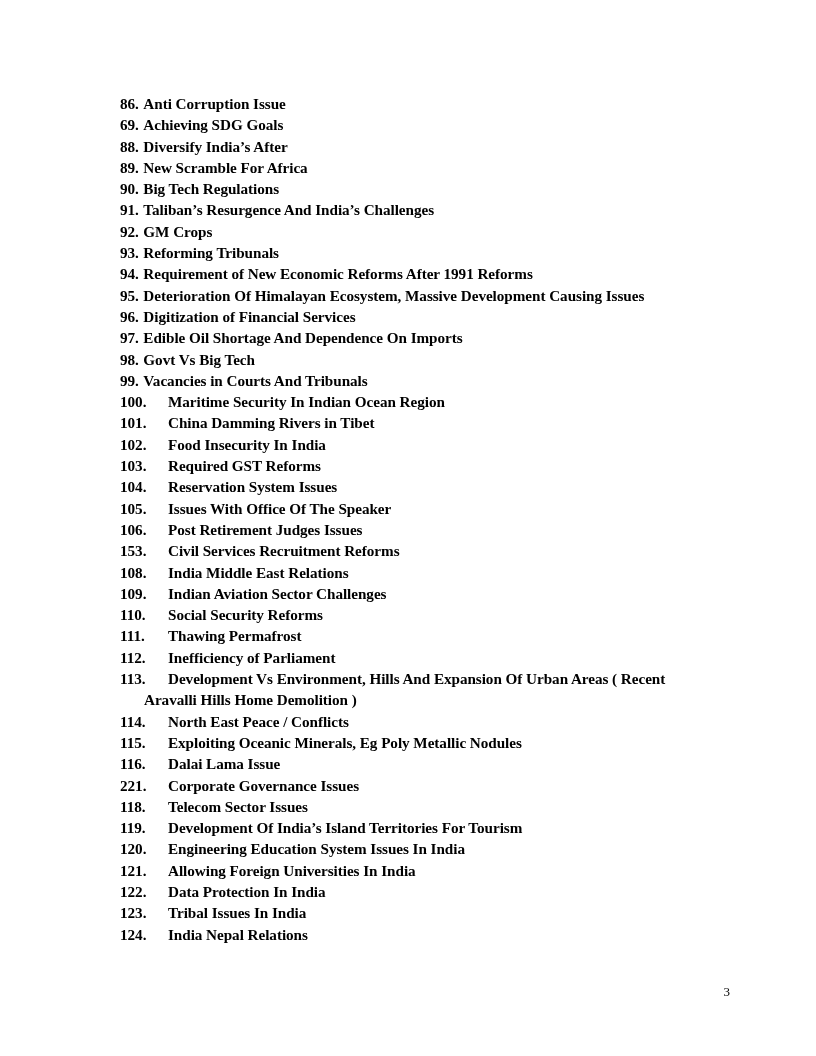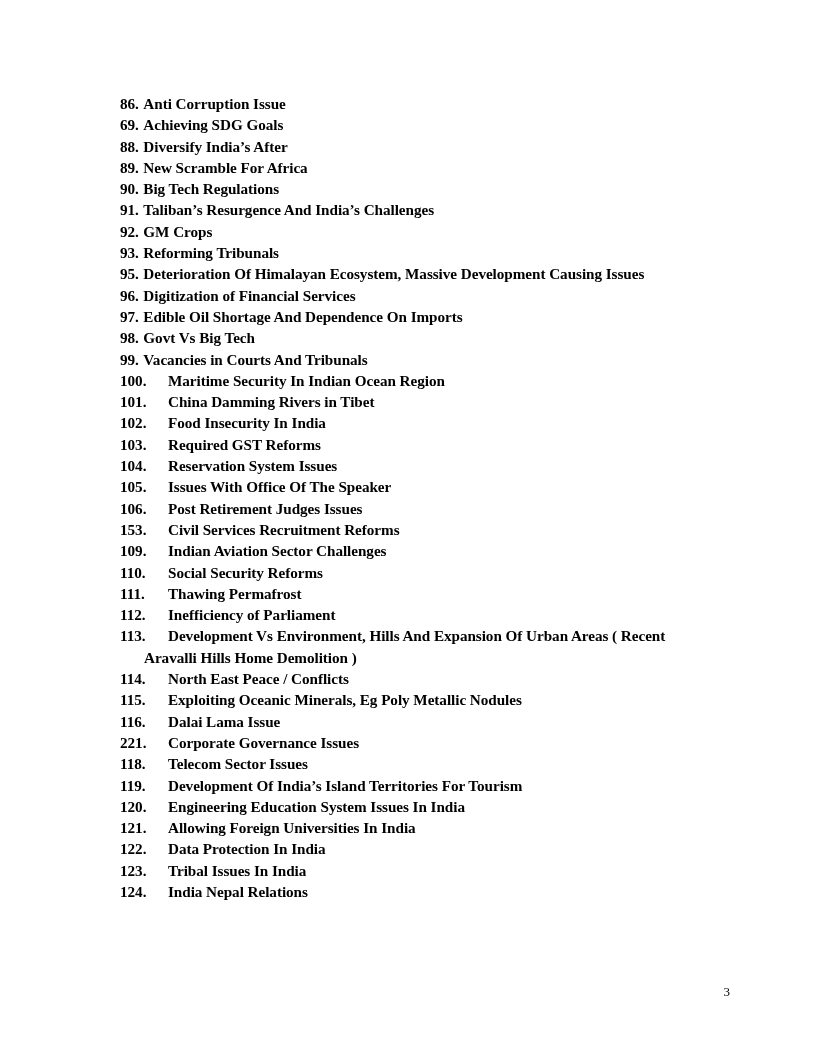--- a/index.html
+++ b/index.html
@@ -100,20 +100,24 @@
       </div>
       <div class="item narrow">
         <span class="num">92.</span>
         <span class="txt">GM Crops</span>
       </div>
       <div class="item narrow">
         <span class="num">93.</span>
         <span class="txt">Reforming Tribunals</span>
       </div>
       <div class="item narrow">
+        <span class="num">94.</span>
+        <span class="txt">Requirement of New Economic Reforms After 1991 Reforms</span>
+      </div>
+      <div class="item narrow">
         <span class="num">95.</span>
         <span class="txt">Deterioration Of Himalayan Ecosystem, Massive Development Causing Issues</span>
       </div>
       <div class="item narrow">
         <span class="num">96.</span>
         <span class="txt">Digitization of Financial Services</span>
       </div>
       <div class="item narrow">
         <span class="num">97.</span>
         <span class="txt">Edible Oil Shortage And Dependence On Imports</span>
@@ -152,20 +156,24 @@
       </div>
       <div class="item wide">
         <span class="num">106.</span>
         <span class="txt hanging">Post Retirement Judges Issues</span>
       </div>
       <div class="item wide">
         <span class="num">153.</span>
         <span class="txt hanging">Civil Services Recruitment Reforms</span>
       </div>
       <div class="item wide">
+        <span class="num">108.</span>
+        <span class="txt hanging">India Middle East Relations</span>
+      </div>
+      <div class="item wide">
         <span class="num">109.</span>
         <span class="txt hanging">Indian Aviation Sector Challenges</span>
       </div>
       <div class="item wide">
         <span class="num">110.</span>
         <span class="txt hanging">Social Security Reforms</span>
       </div>
       <div class="item wide">
         <span class="num">111.</span>
         <span class="txt hanging">Thawing Permafrost</span>

